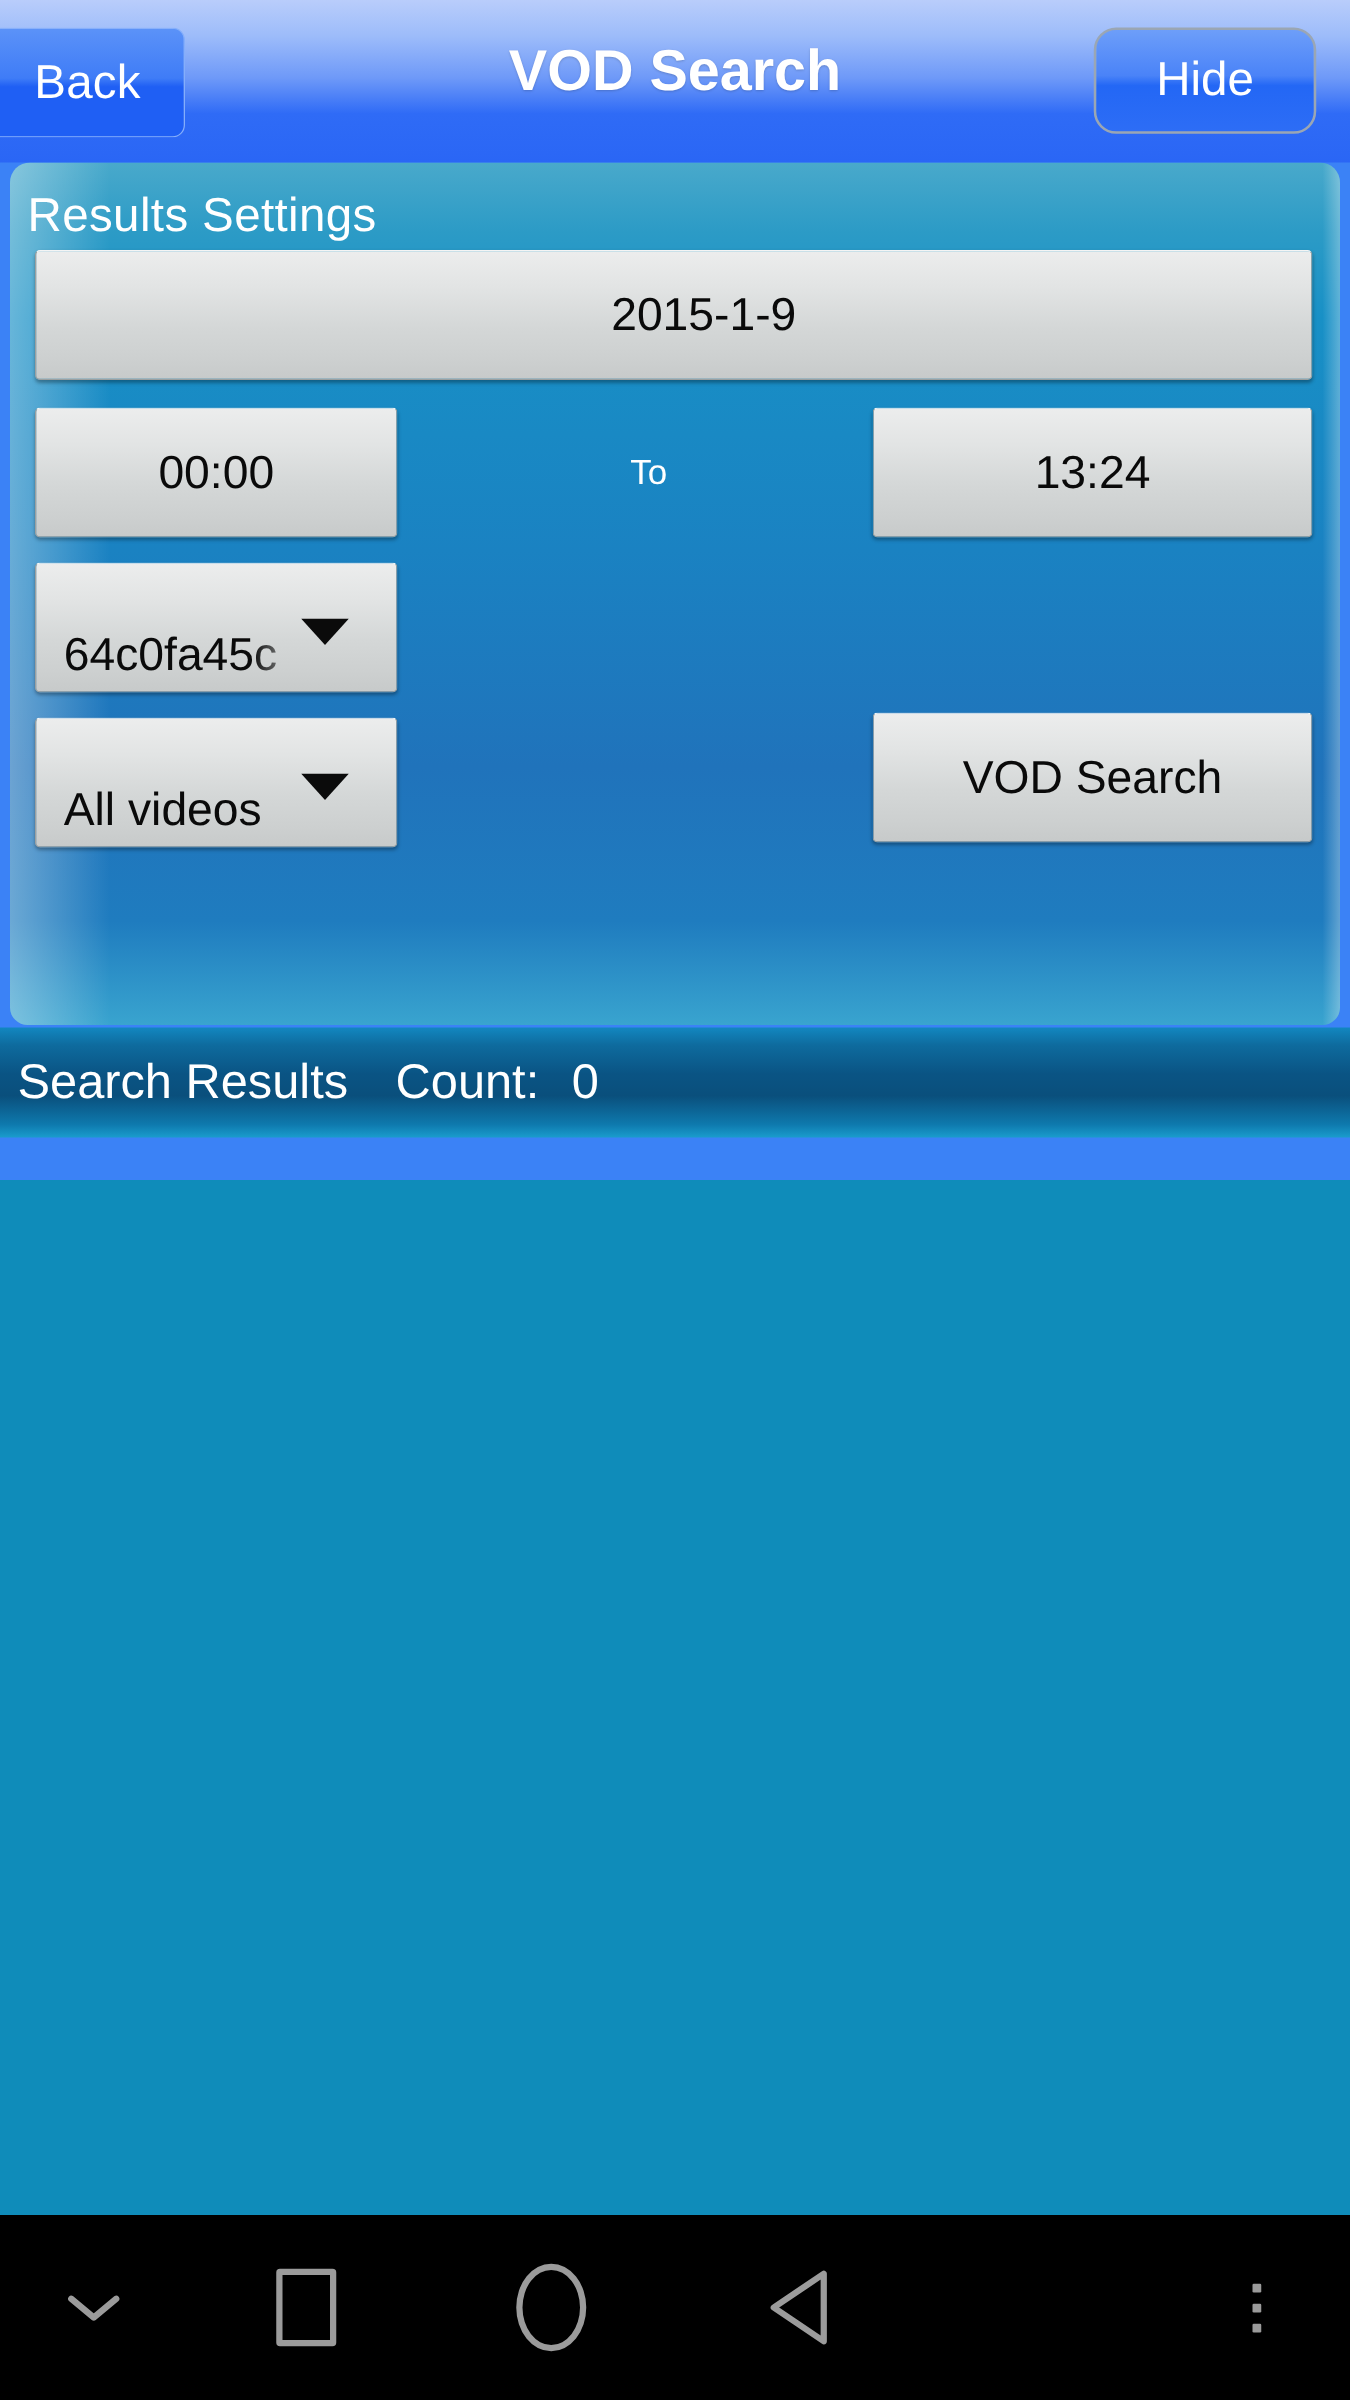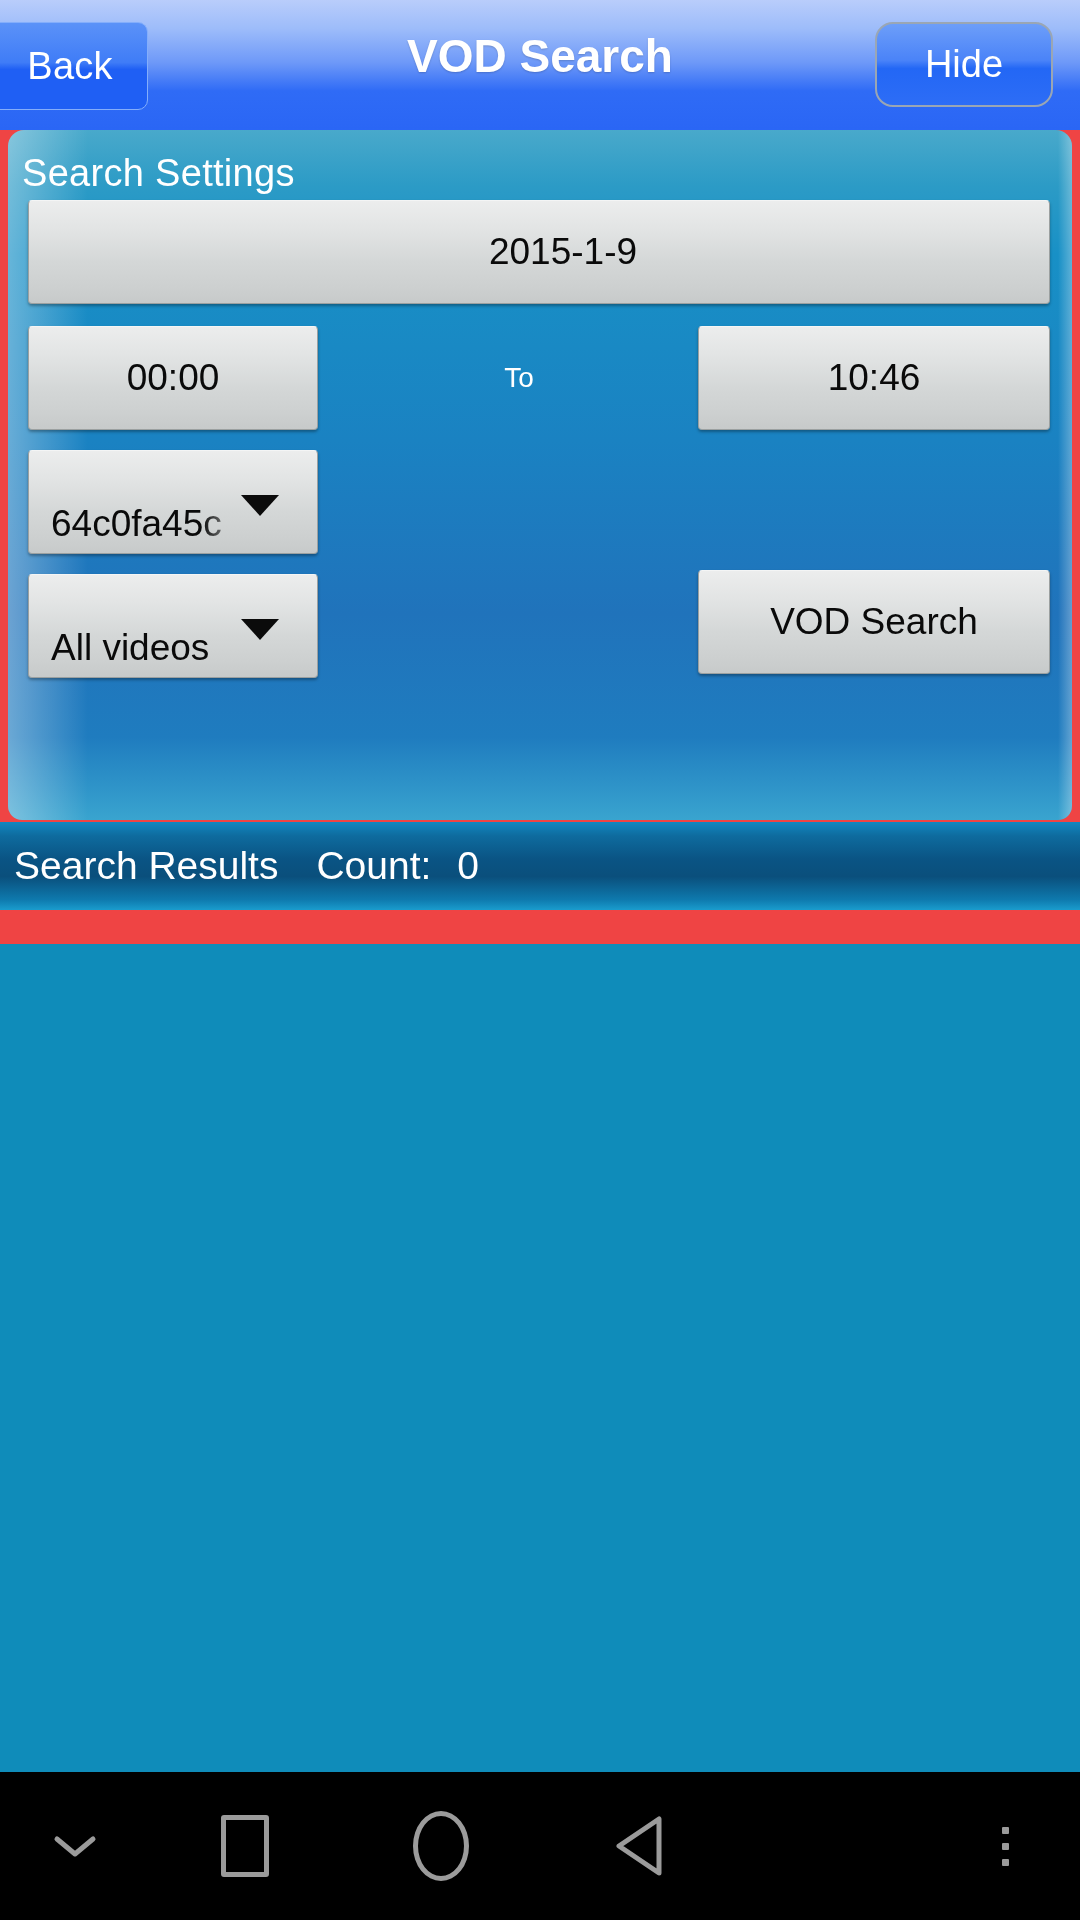--- a/index.html
+++ b/index.html
@@ -9,21 +9,21 @@
     height: 1920px;
     background: #000;
     font-family: "Liberation Sans", sans-serif;
     overflow: hidden;
   }
 
   #app {
     position: relative;
     width: 1080px;
     height: 1920px;
-    background: #ef4444;
+    background: #3b82f6;
   }
 
   
   .titlebar {
     position: absolute;
     left: 0; top: 0;
     width: 1080px; height: 130px;
     background: linear-gradient(to bottom,
         #b9cdfb 0%,
         #9dbcfa 22%,
@@ -248,27 +248,27 @@
   <div class="titlebar">
     <div class="back-btn">
       <span>Back</span>
     </div>
     <div class="title-text">VOD Search</div>
     <div class="hide-btn">Hide</div>
   </div>
 
   <div class="settings-panel">
 
-    <div class="panel-title">Search Settings</div>
+    <div class="panel-title">Results Settings</div>
 
     <div class="gbtn date-btn">2015-1-9</div>
 
     <div class="gbtn time-start">00:00</div>
     <div class="to-label">To</div>
-    <div class="gbtn time-end">10:46</div>
+    <div class="gbtn time-end">13:24</div>
 
     <div class="gbtn sel fade dev-sel">
       <span class="sel-label">64c0fa45c</span>
       <span class="caret"></span>
     </div>
 
 
     <div class="gbtn sel type-sel">
       <span class="sel-label">All videos</span>
       <span class="caret"></span>

